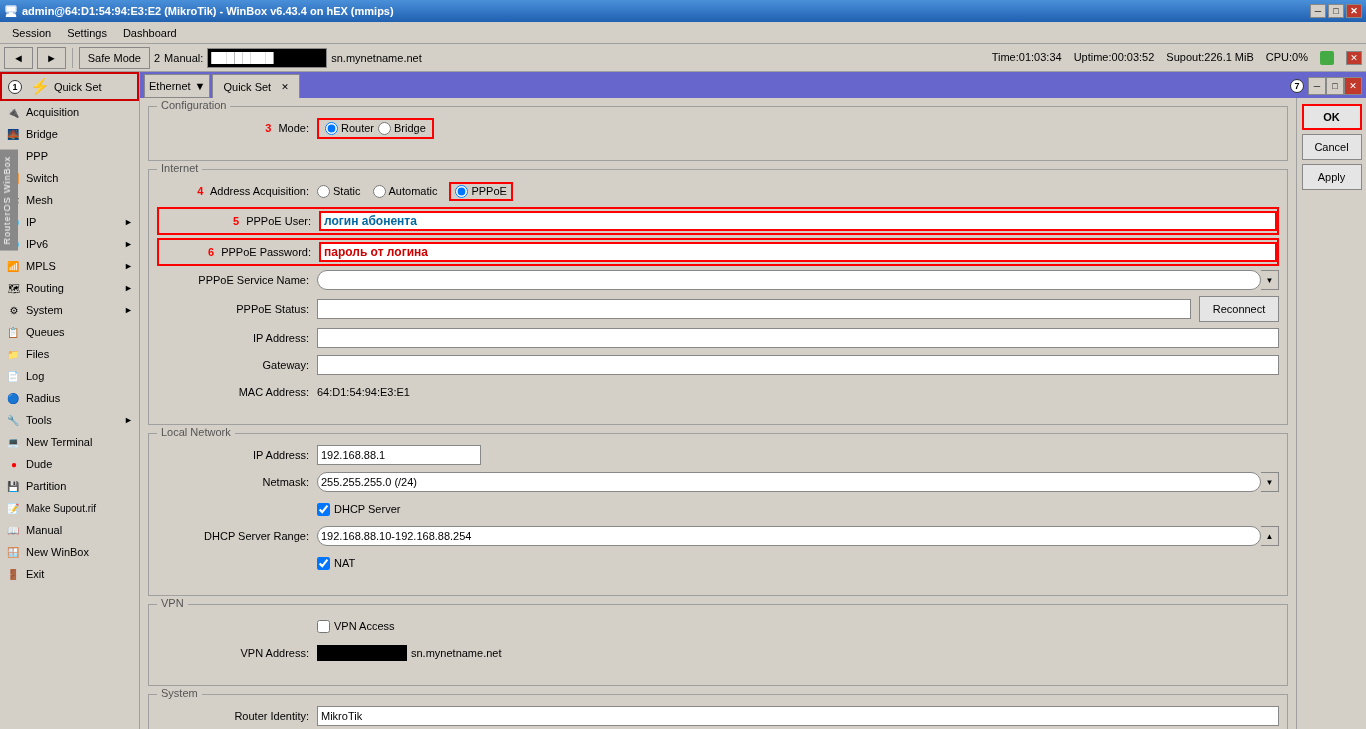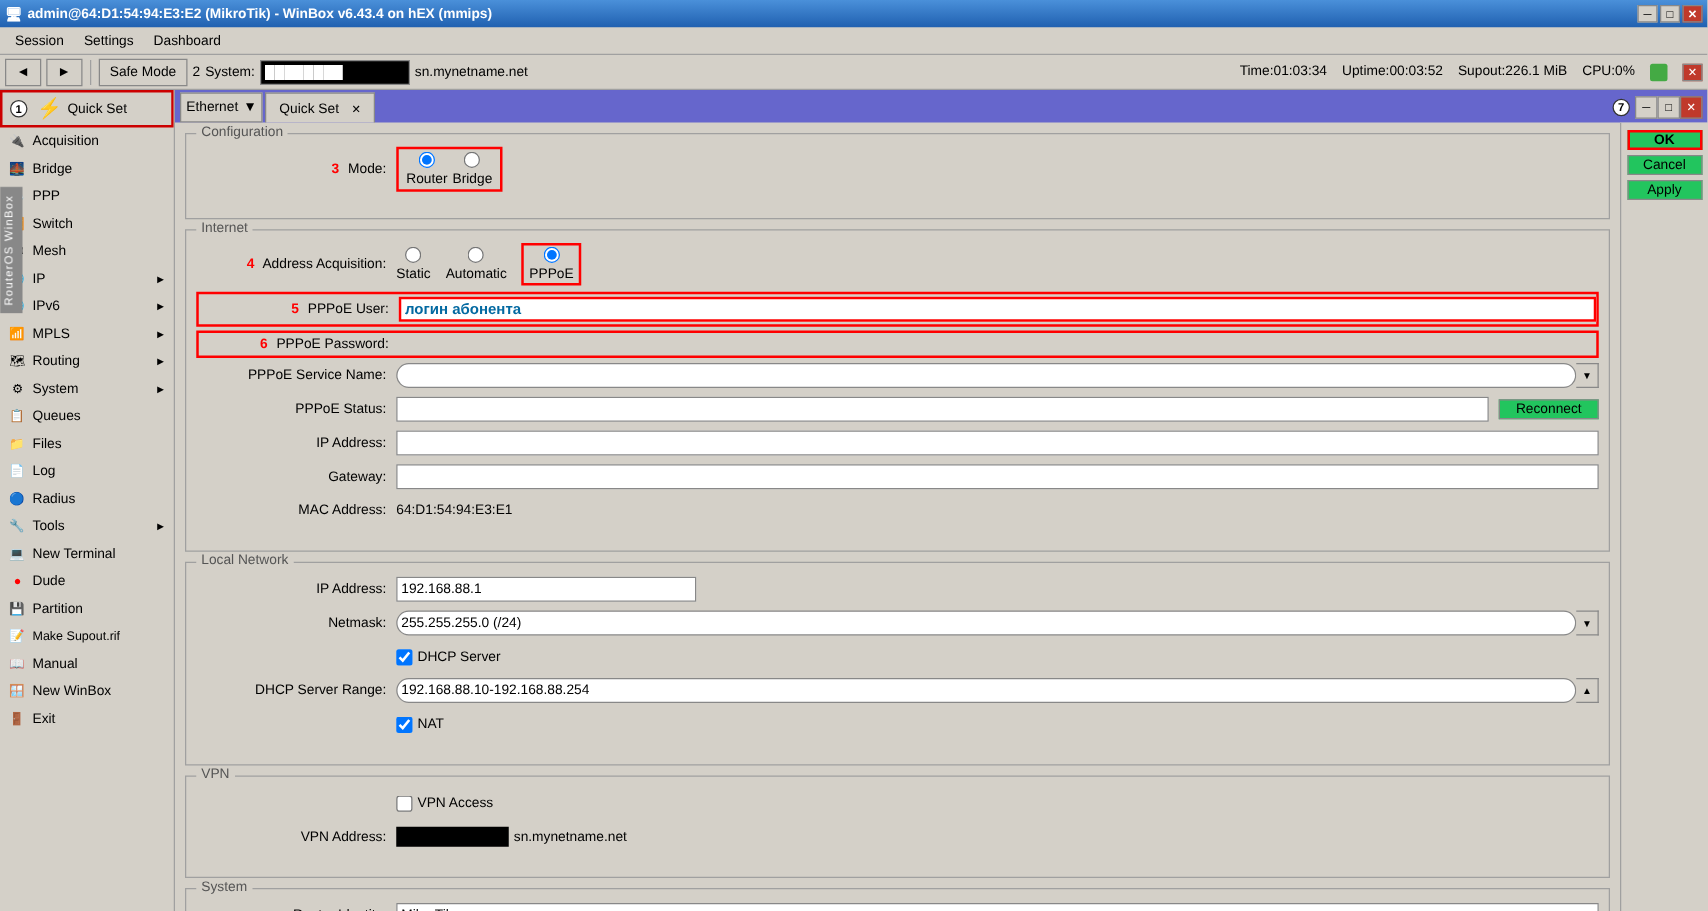--- a/index.html
+++ b/index.html
@@ -37,35 +37,35 @@
     .content-area { flex: 1; display: flex; flex-direction: column; background: #d4d0c8; }
     
     
     .tab-bar { background: #6666cc; height: 26px; display: flex; align-items: stretch; padding: 2px 4px 0; gap: 2px; }
     .tab { background: #d4d0c8; border: 1px solid #888; border-bottom: none; padding: 2px 10px; display: flex; align-items: center; gap: 4px; cursor: pointer; font-size: 11px; }
     .tab.active { background: #d4d0c8; z-index: 1; }
     .tab-dropdown { background: #d4d0c8; border: 1px solid #888; padding: 2px 4px; display: flex; align-items: center; cursor: pointer; font-size: 11px; }
     
     
     .action-panel { width: 70px; flex-shrink: 0; border-left: 1px solid #a0a0a0; background: #d4d0c8; display: flex; flex-direction: column; align-items: center; padding: 6px 4px; gap: 4px; }
-    .action-btn { width: 60px; height: 16px; background: #22c55e; border: 1px solid #888; cursor: pointer; font-size: 11px; display: flex; align-items: center; justify-content: center; }
+    .action-btn { width: 60px; height: 26px; background: #e5e5e5; border: 1px solid #888; cursor: pointer; font-size: 11px; display: flex; align-items: center; justify-content: center; }
     .action-btn.ok-btn { border: 2px solid red; font-weight: bold; }
     
     
     .form-area { flex: 1; overflow-y: auto; padding: 8px; }
     
     .section-group { border: 1px solid #a0a0a0; margin-bottom: 8px; padding: 4px 8px 16px; position: relative; background: #d4d0c8; }
     .section-label { position: absolute; top: -8px; left: 8px; background: #d4d0c8; padding: 0 4px; font-size: 11px; color: #555; }
     
     .form-row { display: flex; align-items: center; margin-bottom: 5px; min-height: 22px; }
     .form-label { text-align: right; width: 160px; padding-right: 8px; font-size: 11px; flex-shrink: 0; }
     .form-control { flex: 1; height: 20px; border: 1px solid #888; background: white; font-size: 11px; padding: 0 3px; }
     
     .radio-group { display: flex; gap: 12px; align-items: center; }
-    .radio-label { display: flex; align-items: center; gap: 3px; cursor: pointer; font-size: 11px; flex-direction: column; }
+    .radio-label { display: flex; align-items: center; gap: 3px; cursor: pointer; font-size: 11px; }
     
     .pppoe-user-input { border: 2px solid red !important; background: white; color: #0369a1; font-weight: bold; font-size: 12px; }
     .pppoe-pass-input { border: 2px solid red !important; background: white; color: #cc0000; font-weight: bold; font-size: 12px; }
     
     .mode-box { border: 2px solid red; padding: 2px 6px; display: inline-flex; align-items: center; gap: 4px; }
     .pppoe-box { border: 2px solid red; padding: 1px 4px; display: inline-flex; align-items: center; gap: 3px; }
     
     .row-with-btn { display: flex; align-items: center; gap: 8px; }
     
     .checkbox-label { display: flex; align-items: center; gap: 4px; font-size: 11px; cursor: pointer; }
@@ -122,21 +122,21 @@
 </div>
 
 <div class="toolbar">
   <button class="toolbar-btn">◄</button>
   <button class="toolbar-btn">►</button>
   <div class="toolbar-separator"></div>
   <button class="toolbar-btn">
     <span>Safe Mode</span>
   </button>
   <span style="font-size:11px;">2</span>
-  <span style="font-size:11px;">System:</span>
+  <span style="font-size:11px;">Manual:</span>
   <input type="text" class="session-input" value="████████" style="">
   <span style="font-size:11px;">sn.mynetname.net</span>
   <div class="status-bar-right">
     <span><span>Time:</span><span>01:03:34</span></span>
     <span><span>Uptime:</span><span>00:03:52</span></span>
     <span><span>Supout:</span><span>226.1 MiB</span></span>
     <span><span>CPU:</span><span>0%</span></span>
     <div class="winbox-indicator"></div>
     <div class="title-bar-btn close">✕</div>
   </div>
@@ -326,20 +326,21 @@
               <span>PPPoE User:</span>
             </div>
             <input type="text" class="form-control pppoe-user-input" value="логин абонента" style="">
           </div>
 
           <div class="form-row" style="border: 2px solid red; margin: 3px 0; padding: 2px 0;">
             <div class="form-label">
               <span style="color:red; font-weight:bold; margin-right:4px;">6</span>
               <span>PPPoE Password:</span>
             </div>
+            <input type="text" class="form-control pppoe-pass-input" value="пароль от логина" style="">
           </div>
 
           <div class="form-row">
             <div class="form-label">PPPoE Service Name:</div>
             <div class="dropdown-field" style="flex:1;">
               <input type="text" class="form-control" value="" style="">
               <div class="dropdown-btn">▼</div>
             </div>
           </div>
 
@@ -365,21 +366,21 @@
             <div class="form-label">MAC Address:</div>
             <span style="font-size:11px;">64:D1:54:94:E3:E1</span>
           </div>
         </div>
 
         <div class="section-group">
           <span class="section-label">Local Network</span>
 
           <div class="form-row" style="margin-top:6px;">
             <div class="form-label">IP Address:</div>
-            <input type="text" class="form-control" value="192.168.88.1" style="width: 240px; flex: 0 0 auto;">
+            <input type="text" class="form-control" value="192.168.88.1" style="width: 164px; flex: 0 0 auto;">
           </div>
 
           <div class="form-row">
             <div class="form-label">Netmask:</div>
             <div class="dropdown-field" style="flex:1;">
               <input type="text" class="form-control" value="255.255.255.0 (/24)" style="">
               <div class="dropdown-btn">▼</div>
             </div>
           </div>
 

